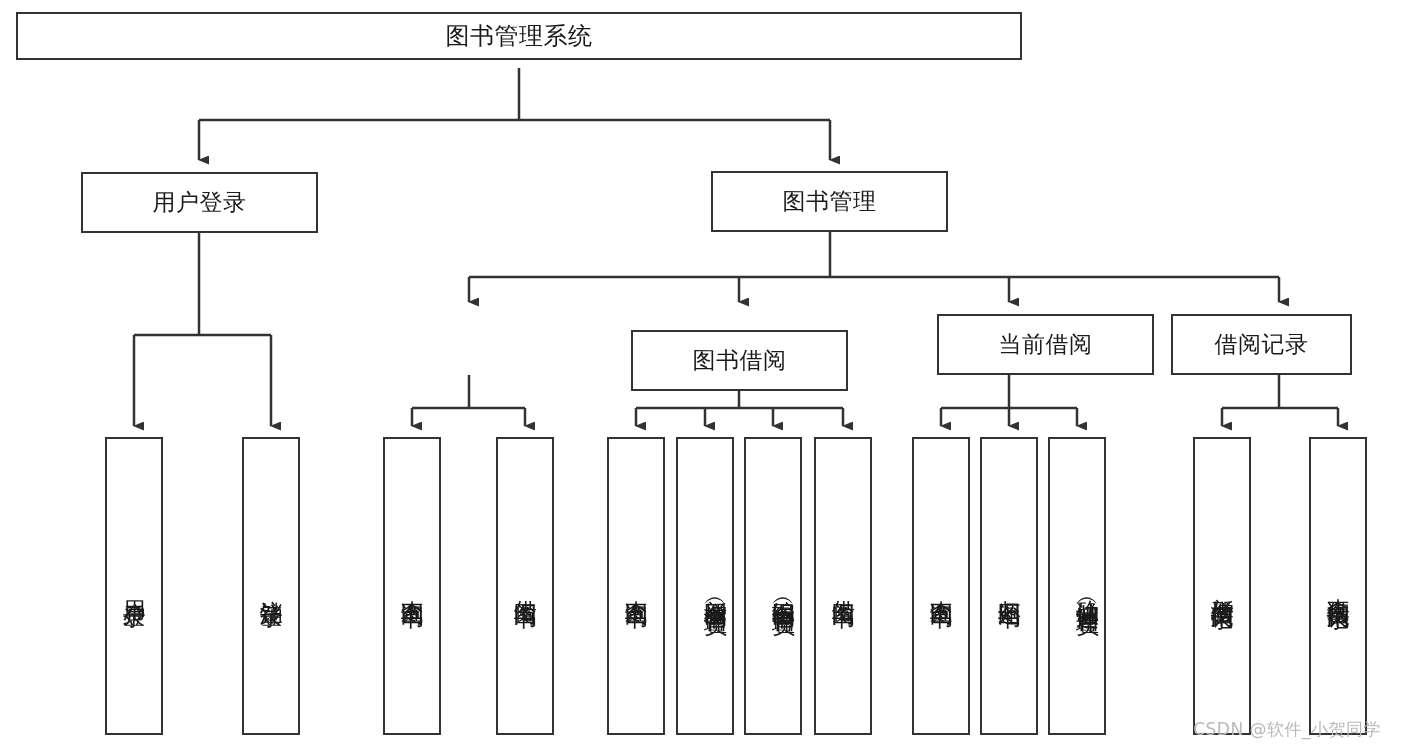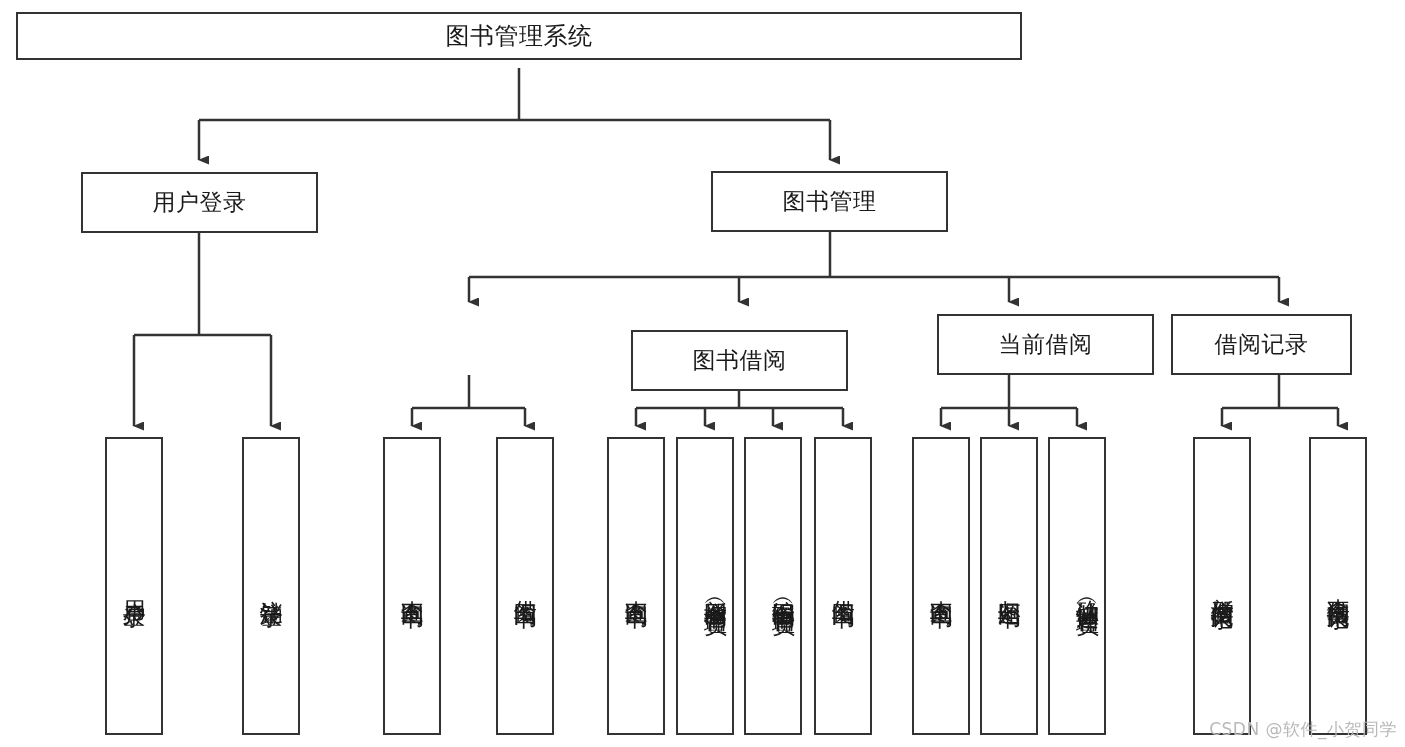--- a/index.html
+++ b/index.html
@@ -56,21 +56,21 @@
     padding-top: 10px;
     white-space: nowrap;
     overflow: hidden;
   }
   .node-v.nv-center {
     align-items: center;
     padding-top: 0;
   }
   #watermark {
     position: absolute;
-    right: 8px;
+    right: 24px;
     bottom: 6px;
     font-size: 17px;
     color: #b9b9b9;
     letter-spacing: 0.5px;
     white-space: nowrap;
     user-select: none;
   }
 </style>
 </head>
 <body>

